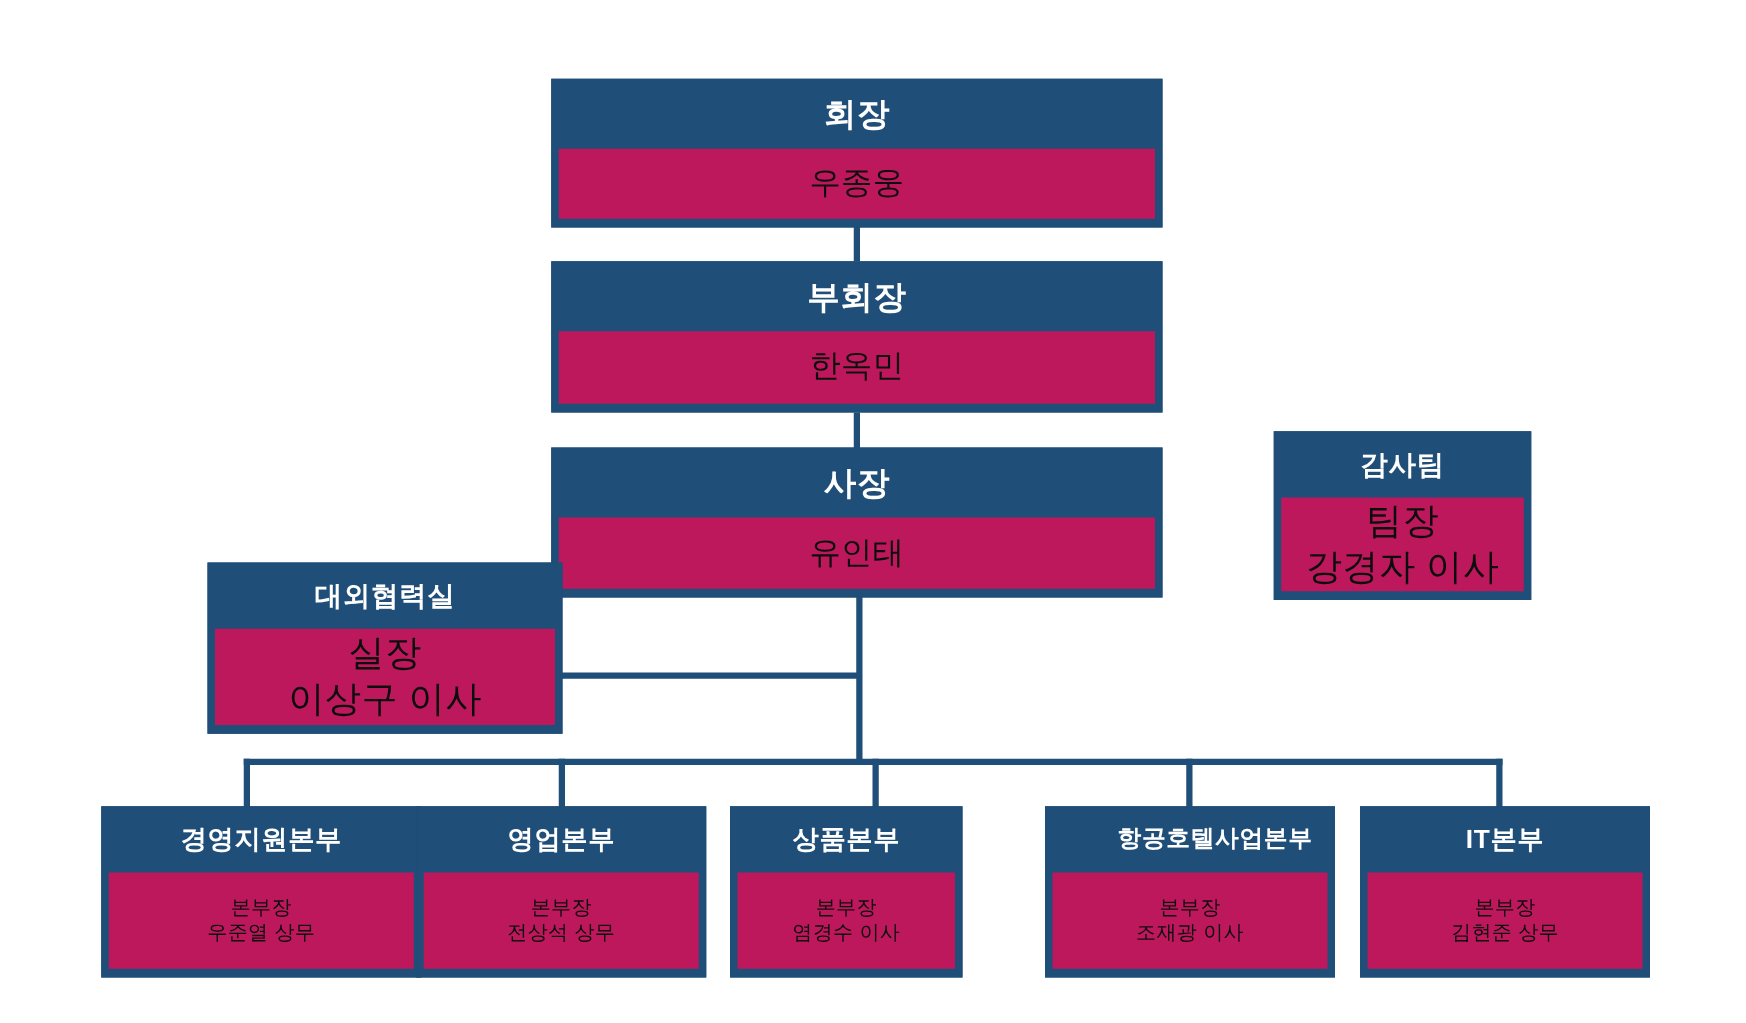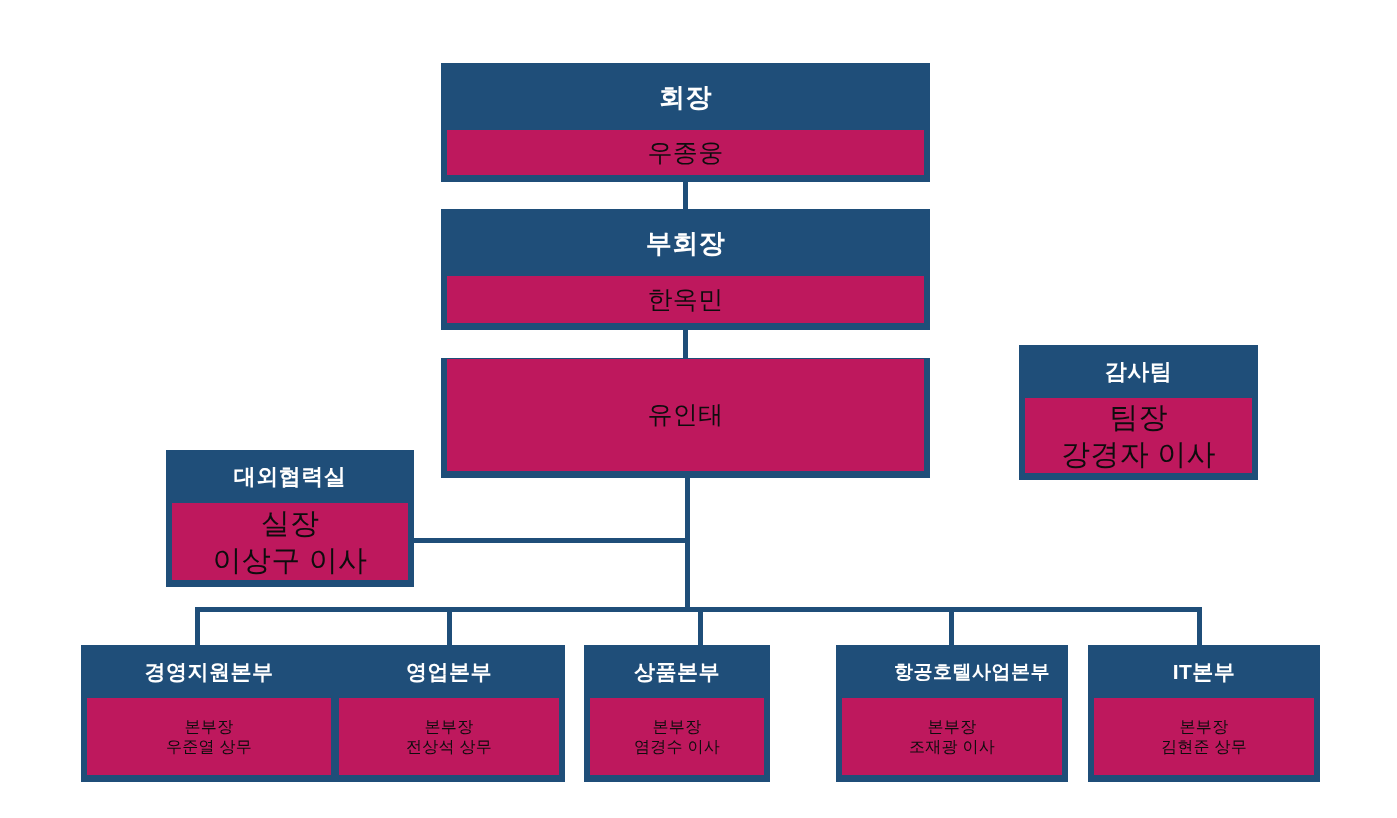--- a/index.html
+++ b/index.html
@@ -47,21 +47,21 @@
     display: flex;
     flex-direction: column;
     align-items: center;
     justify-content: center;
     flex: 1 1 auto;
     white-space: pre-line;
     letter-spacing: 0.3px;
   }
 
   
-  .node.size-exec .node-header { font-size: 26px; height: 66px; }
+  .node.size-exec .node-header { font-size: 26px; height: 55px; }
   .node.size-exec .node-body  { font-size: 25px; margin: 0 5px 6px 5px; }
 
   .node.size-unit .node-header { font-size: 22px; height: 52px; }
   .node.size-unit .node-body  { font-size: 29px; margin: 0 5px 6px 5px; }
 
   .node.size-dept .node-header { font-size: 21px; height: 52px; }
   .node.size-dept .node-body  { font-size: 16px; margin: 0 5px 6px 5px; }
 
   .node.size-dept.narrow .node-header { font-size: 19px; padding-left: 40px; }
 
@@ -99,32 +99,33 @@
     <div class="node-header">회장</div>
     <div class="node-body">우종웅</div>
   </div>
 
   <div class="node size-exec" style="left:441px; top:209px; width:489px; height:121px;">
     <div class="node-header">부회장</div>
     <div class="node-body">한옥민</div>
   </div>
 
   <div class="node size-exec" style="left:441px; top:358px; width:489px; height:120px;">
+    <div class="node-header">사장</div>
     <div class="node-body">유인태</div>
   </div>
 
-  <div class="node size-unit" style="left:1019px; top:345px; width:239px; height:135px;">
+  <div class="node size-unit" style="left:1019px; top:345px; width:206px; height:135px;">
     <div class="node-header">감사팀</div>
     <div class="node-body">
       <span>팀장</span>
       <span>강경자 이사</span>
     </div>
   </div>
 
-  <div class="node size-unit" style="left:166px; top:450px; width:248px; height:137px;">
+  <div class="node size-unit" style="left:166px; top:450px; width:284px; height:137px;">
     <div class="node-header">대외협력실</div>
     <div class="node-body">
       <span>실장</span>
       <span>이상구 이사</span>
     </div>
   </div>
 
   <div class="node size-dept" style="left:81px; top:645px; width:256px; height:137px;">
     <div class="node-header">경영지원본부</div>
     <div class="node-body">

